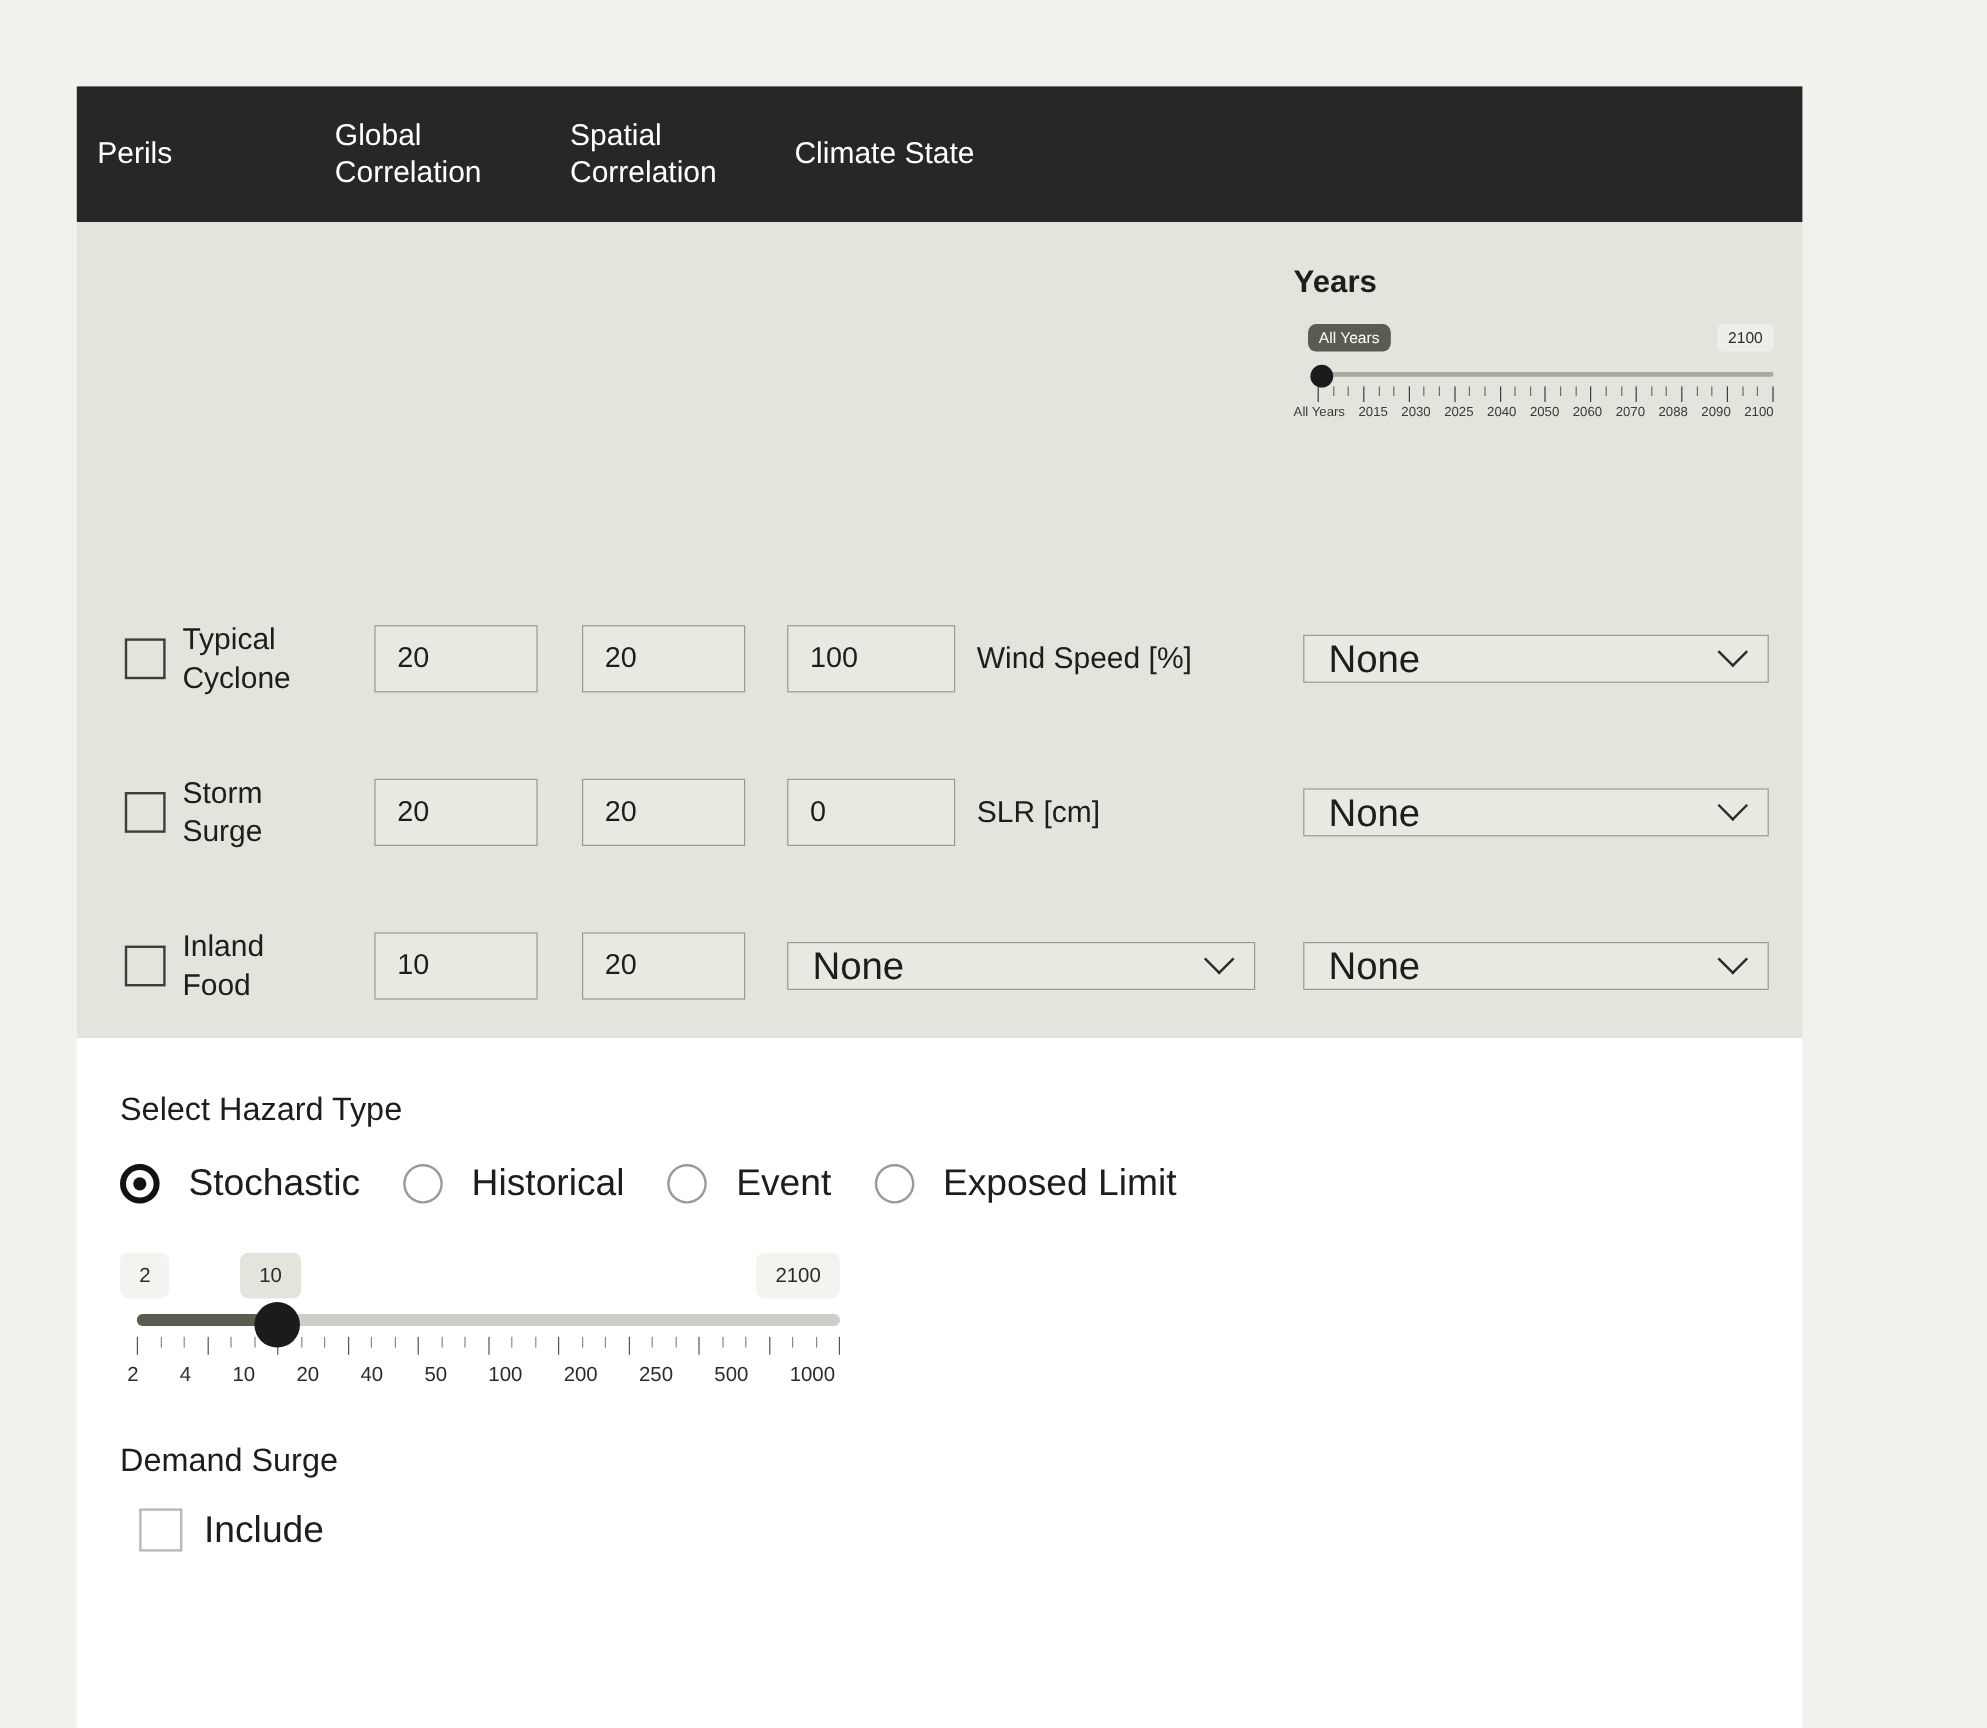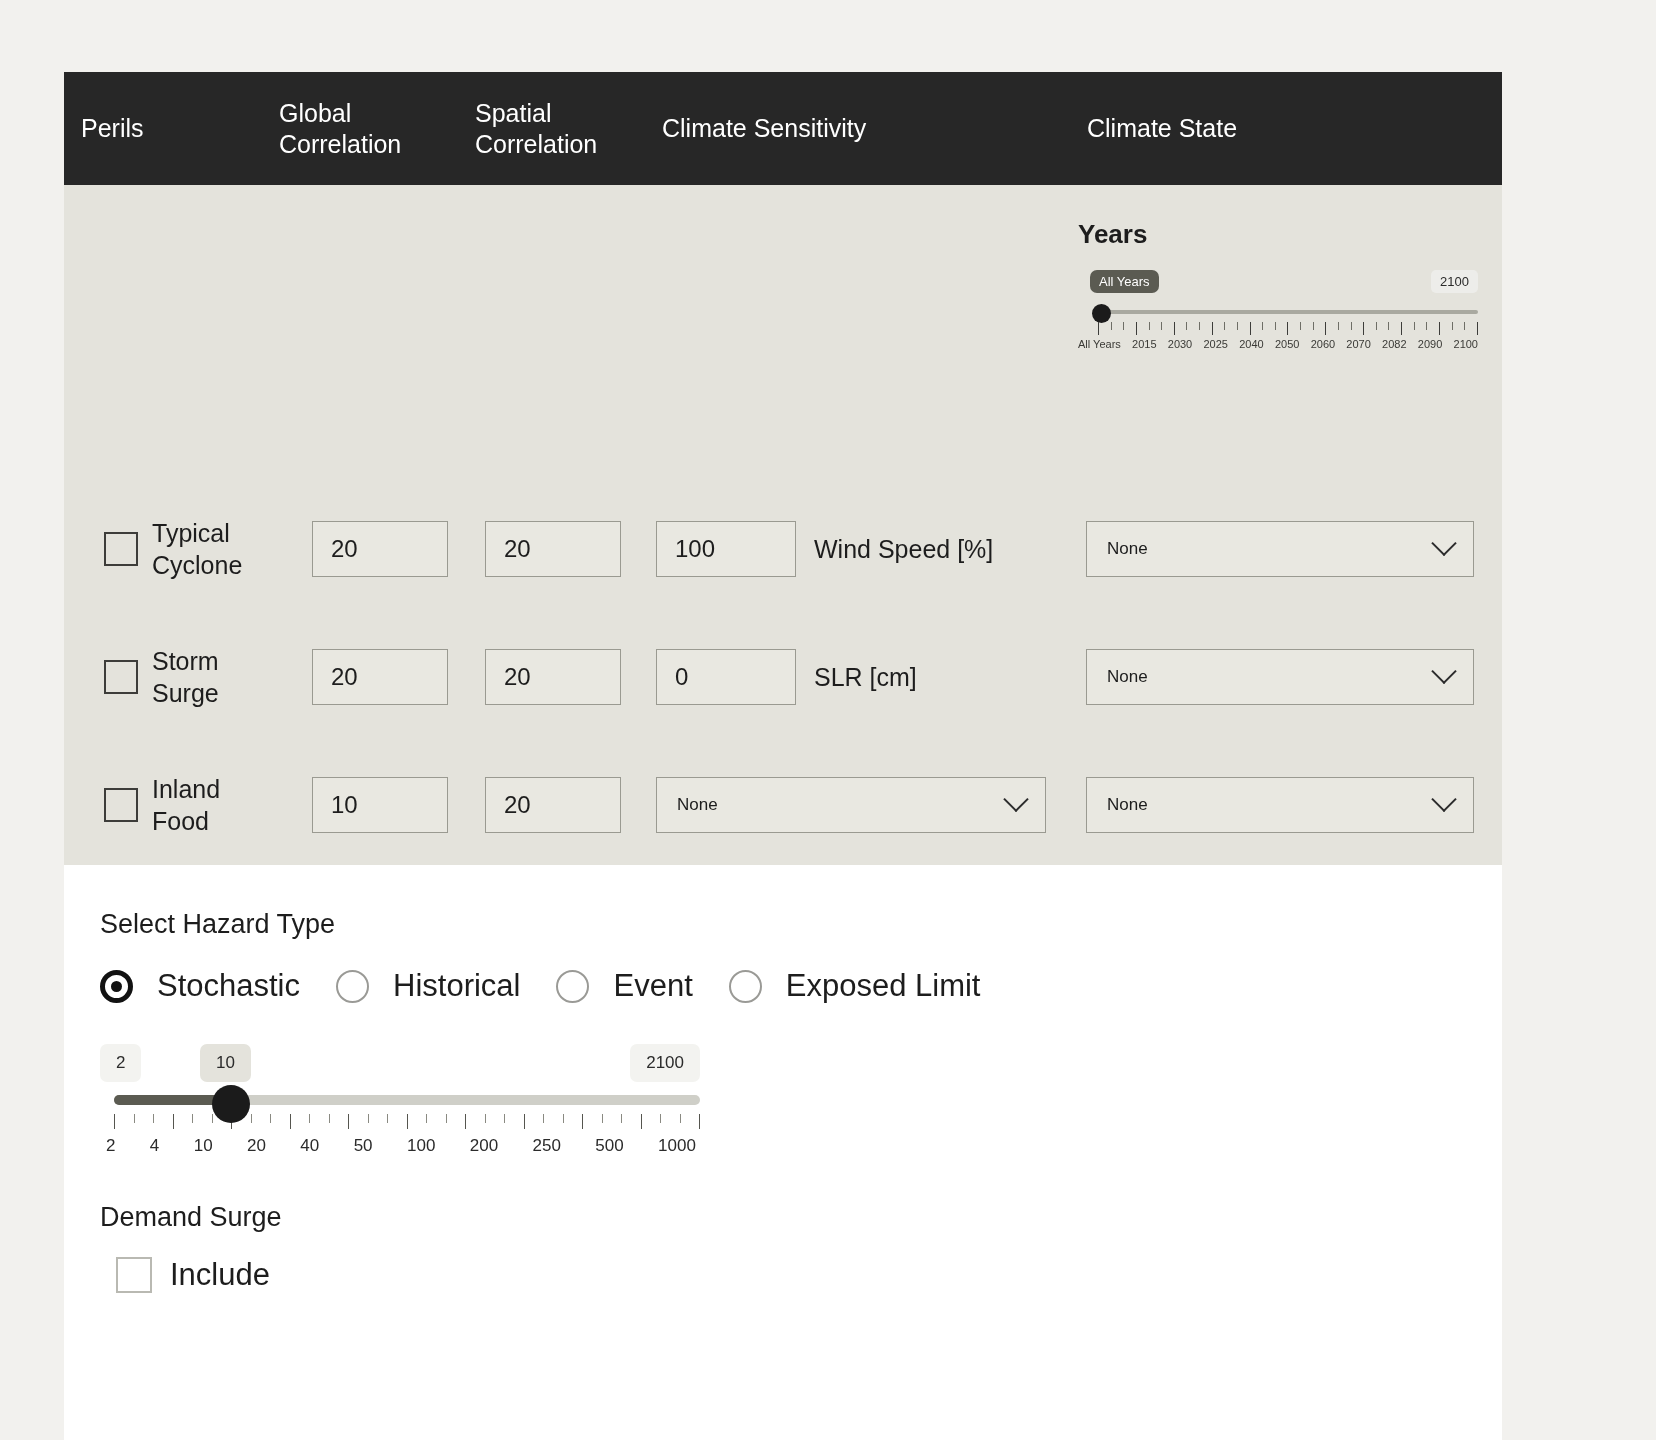--- a/index.html
+++ b/index.html
@@ -157,22 +157,22 @@
     white-space: nowrap;
   }
   .sensitivity-cell {
     width: 430px;
     display: flex;
     align-items: center;
   }
   .select {
     border: 1px solid #9a9a91;
     background: #e9e8e1;
-    height: 56px;
-    font-size: 17px;
+    height: 40px;
+    font-size: 32px;
     color: #1d1d1d;
     display: flex;
     align-items: center;
     justify-content: space-between;
     padding: 0 20px 0 20px;
   }
   .select-wide { width: 390px; }
   .select-state { width: 388px; }
   .chev {
     width: 18px; height: 18px;
@@ -273,21 +273,20 @@
 <body>
 
 <div id="app">
 
   <div class="table-header">
     <div class="th th-perils">Perils</div>
     <div class="th th-global">Global
 Correlation</div>
     <div class="th th-spatial">Spatial
 Correlation</div>
-    <div class="th th-sensitivity">Climate Sensitivity</div>
     <div class="th th-state">Climate State</div>
   </div>
 
   <div class="perils-panel">
 
     <div class="years-block">
       <div class="years-title">Years</div>
 
       <div class="yr-bubbles">
         <div class="yr-bubble-left">All Years</div>
@@ -335,21 +334,21 @@
 
       <div class="yr-labels">
         <span>All Years</span>
         <span>2015</span>
         <span>2030</span>
         <span>2025</span>
         <span>2040</span>
         <span>2050</span>
         <span>2060</span>
         <span>2070</span>
-        <span>2082</span>
+        <span>2088</span>
         <span>2090</span>
         <span>2100</span>
       </div>
     </div>
 
     <div class="rows">
 
       <div class="peril-row">
         <div class="cell-peril">
           <div class="chk"></div>

